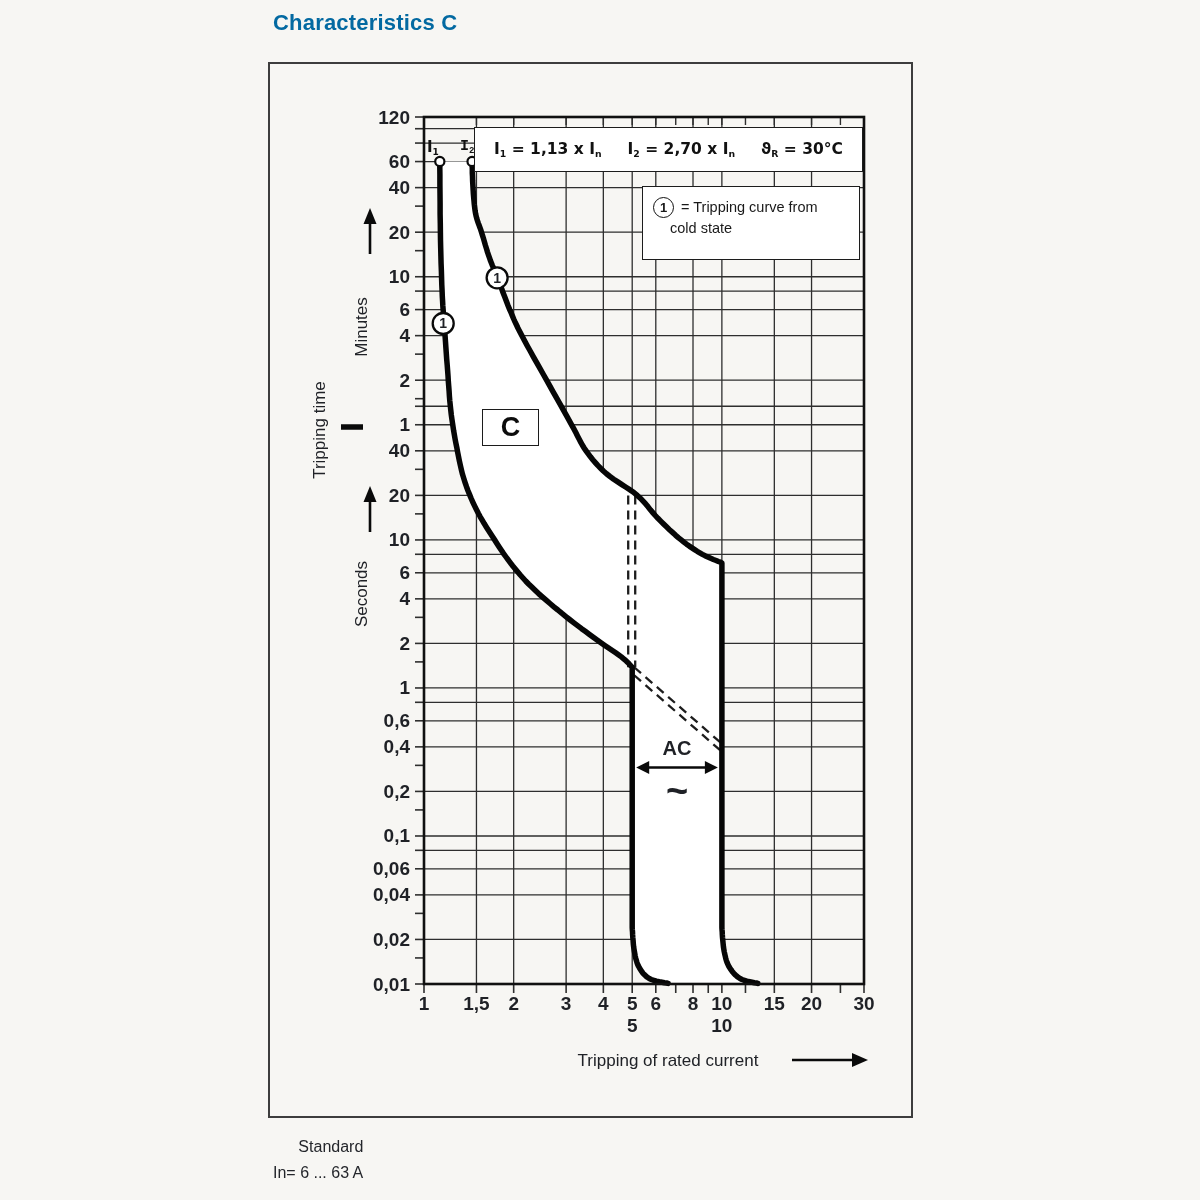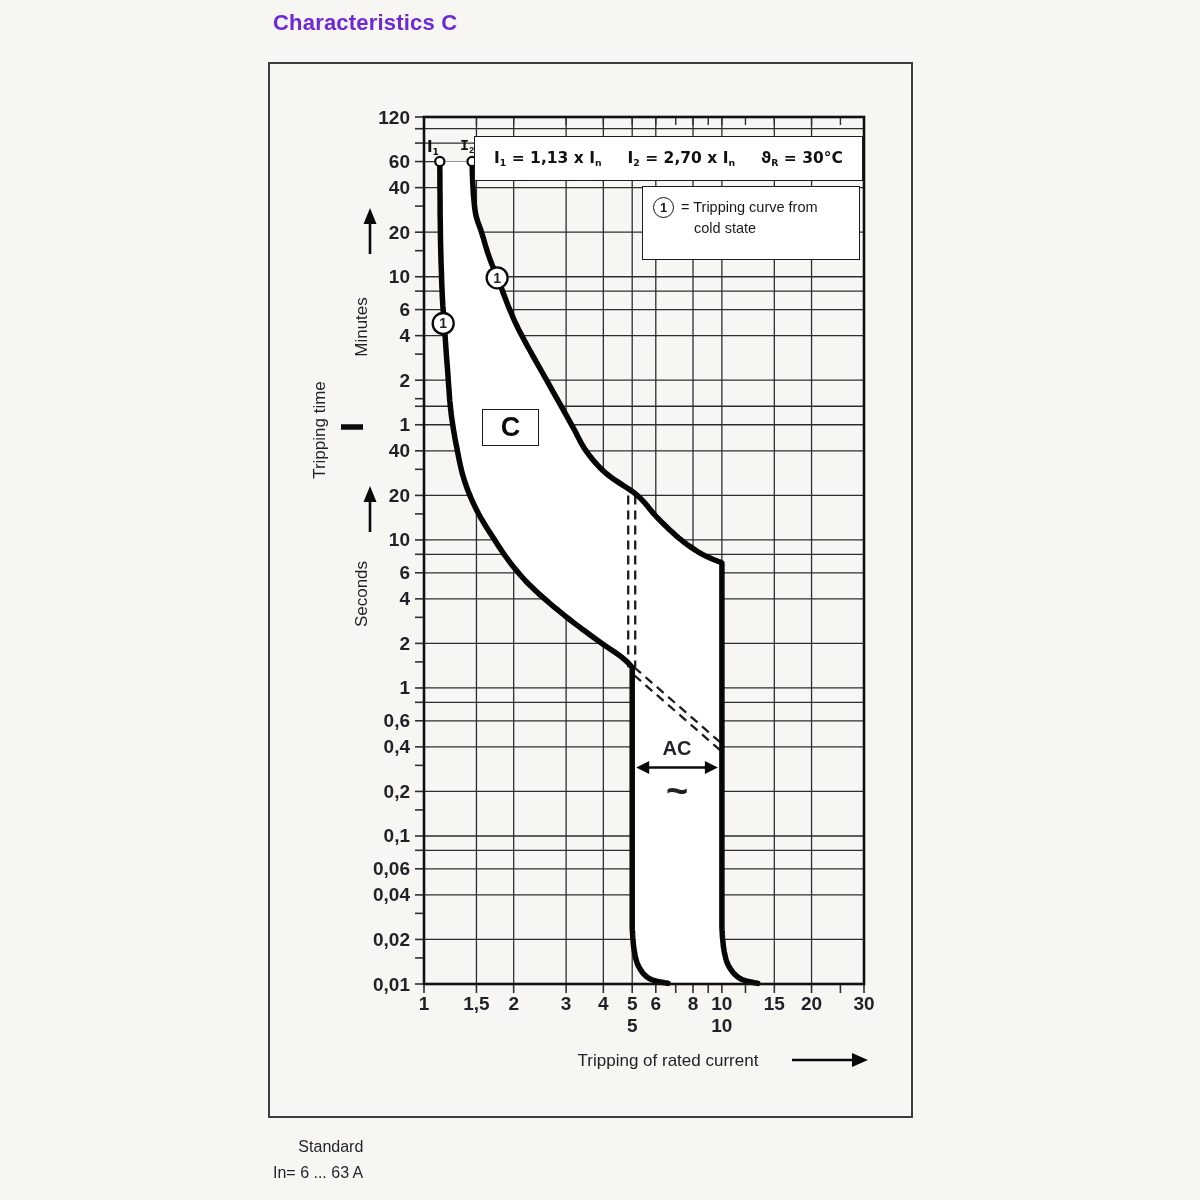--- a/index.html
+++ b/index.html
@@ -1,30 +1,30 @@
 <!DOCTYPE html>
 <html><head>
 <meta charset="utf-8">
 <style>
   html,body{margin:0;padding:0;background:#f7f6f3;font-family:"Liberation Sans",sans-serif;}
   #stage{position:relative;width:1200px;height:1200px;background:#f7f6f3;overflow:hidden;color:#1f2126;}
-  #page-title{position:absolute;left:273px;top:10px;font-size:22px;font-weight:bold;color:#6d28d9;letter-spacing:.2px;}
+  #page-title{position:absolute;left:273px;top:10px;font-size:22px;font-weight:bold;color:#0369a1;letter-spacing:.2px;}
   #figure{position:absolute;left:268px;top:62px;width:641px;height:1052px;border:2px solid #3d3d3d;}
   #chart-svg{position:absolute;left:0;top:0;}
   .overlay{position:absolute;}
   .whitebox{background:#ffffff;border:1.6px solid #1c1c1c;box-sizing:border-box;}
-  #formula-box{left:204px;top:72px;width:389px;height:45px;display:flex;align-items:center;justify-content:center;gap:26px;
+  #formula-box{left:204px;top:63px;width:389px;height:45px;display:flex;align-items:center;justify-content:center;gap:26px;
     font-family:"DejaVu Sans","Liberation Sans",sans-serif;font-size:15.5px;font-weight:bold;color:#111;}
   .sub{font-size:0.6em;vertical-align:-0.3em;font-weight:bold;}
   #legend-box{left:372px;top:122px;width:218px;height:74px;padding:10px 8px 0 10px;
     font-size:14.5px;color:#191919;line-height:20px;}
   .legend-row{display:flex;align-items:flex-start;gap:7px;}
   .circle-one{display:inline-flex;width:21px;height:21px;border:1.8px solid #111;border-radius:50%;
     align-items:center;justify-content:center;font-size:13px;font-weight:bold;flex:0 0 auto;box-sizing:border-box;background:#fff;}
-  #legend-text2{margin-left:41px;}
+  #legend-text2{margin-left:17px;}
   #c-box{left:212px;top:345px;width:57px;height:37px;display:flex;align-items:center;justify-content:center;
     font-size:27px;font-weight:bold;color:#0c0c0c;}
   .curve-top-label{position:absolute;font-family:"DejaVu Sans","Liberation Sans",sans-serif;
     font-size:15px;font-weight:bold;color:#111;z-index:5;}
   #i1-label{left:157px;top:74px;} #i2-label{left:190px;top:74px;font-family:Liberation Mono, monospace;}
   .rot-caption{position:absolute;text-align:center;transform:rotate(-90deg);font-size:17px;color:#202227;white-space:nowrap;}
   #cap-minutes{left:42px;top:253px;width:100px;}
   #cap-seconds{left:42px;top:520px;width:100px;}
   #cap-tripping{left:-25px;top:356px;width:150px;font-size:17px;}
   #x-caption{left:282px;top:987px;width:232px;text-align:center;font-size:17px;color:#202227;}

